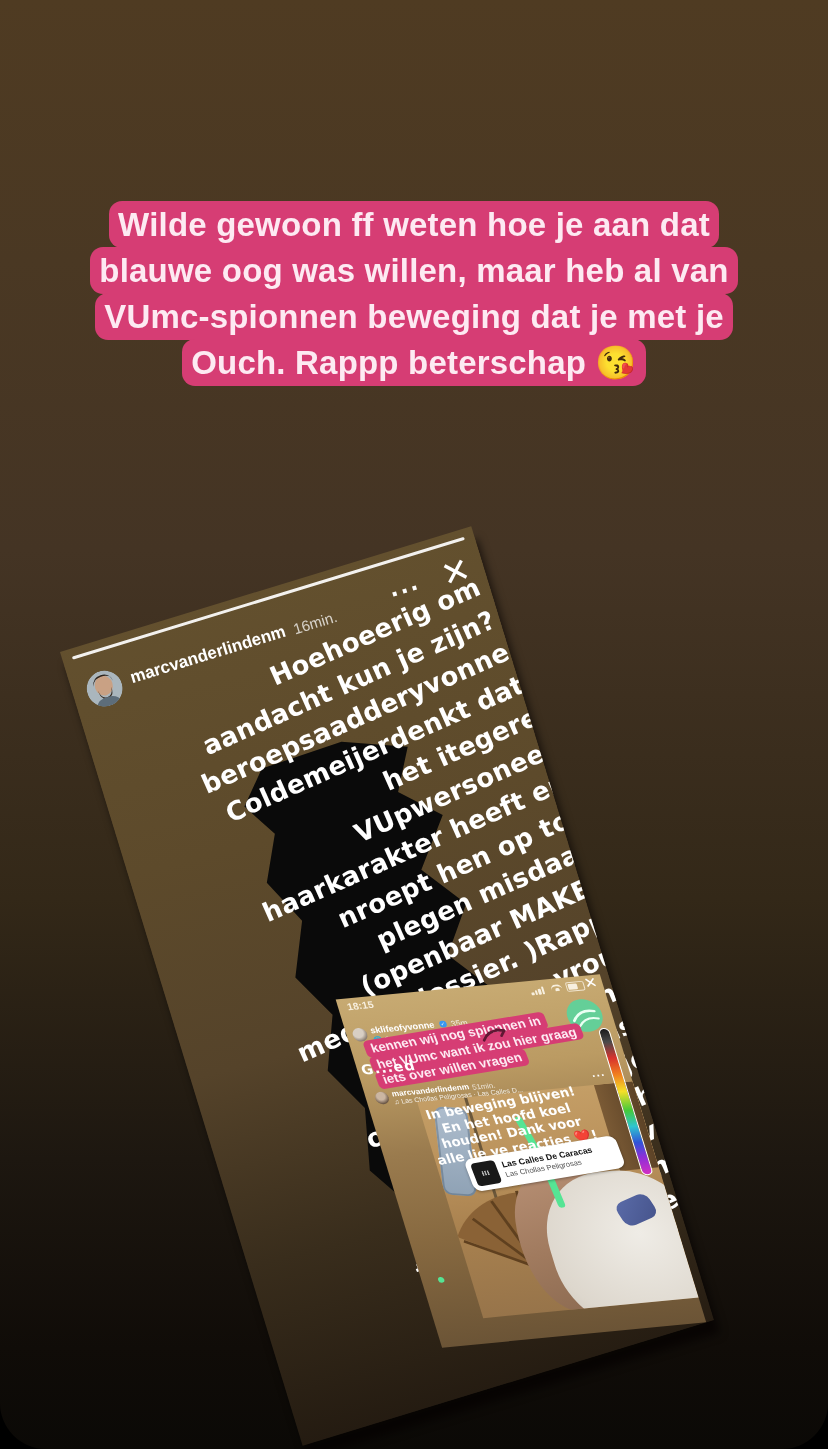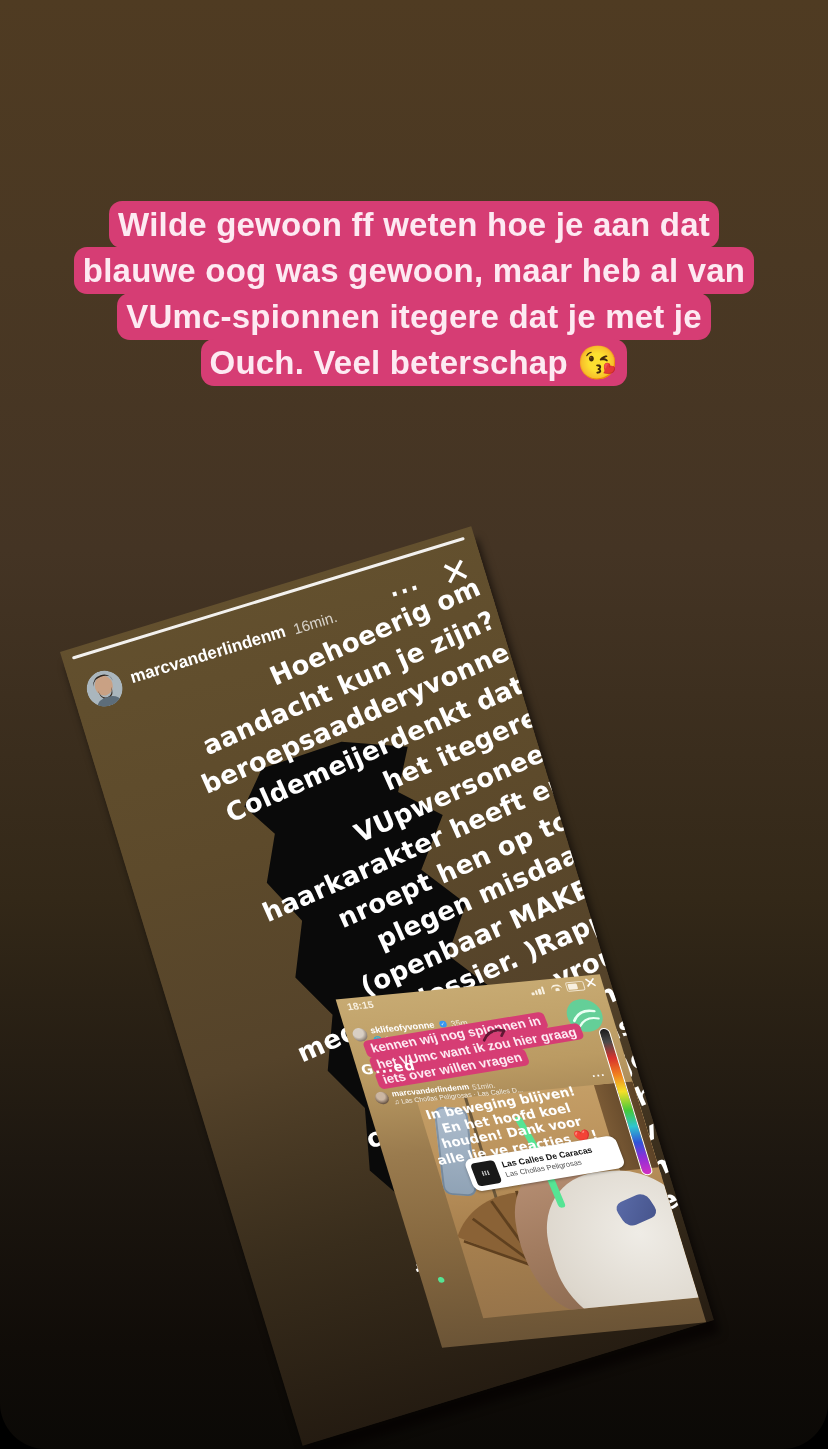--- a/index.html
+++ b/index.html
@@ -96,23 +96,23 @@
   .mtitle{position:absolute;left:35px;top:6px;font:700 8.5px/10px "Liberation Sans",sans-serif;color:#111;white-space:nowrap;}
   .martist{position:absolute;left:35px;top:17px;font:400 7.5px/9px "Liberation Sans",sans-serif;color:#555;white-space:nowrap;}
 </style>
 </head>
 <body>
 
 <div class="stage">
 
   <div class="overlay">
     <div class="oline"><span>Wilde gewoon ff weten hoe je aan dat</span></div>
-    <div class="oline"><span>blauwe oog was gewoon, maar heb al van</span></div>
-    <div class="oline"><span>VUmc-spionnen itegere dat je met je</span></div>
-    <div class="oline"><span>Ouch. Veel beterschap 😘</span></div>
+    <div class="oline"><span>blauwe oog was willen, maar heb al van</span></div>
+    <div class="oline"><span>VUmc-spionnen beweging dat je met je</span></div>
+    <div class="oline"><span>Ouch. Rappp beterschap 😘</span></div>
   </div>
 
   <div class="card">
     <div class="progress"></div>
 
     <div class="chead">
       <div class="cavatar">
         <svg width="36" height="36" viewBox="0 0 36 36">
           <circle cx="18" cy="18" r="18" fill="#aab6bd"></circle>
           <ellipse cx="18" cy="15" rx="9" ry="10" fill="#c9a184"></ellipse>

